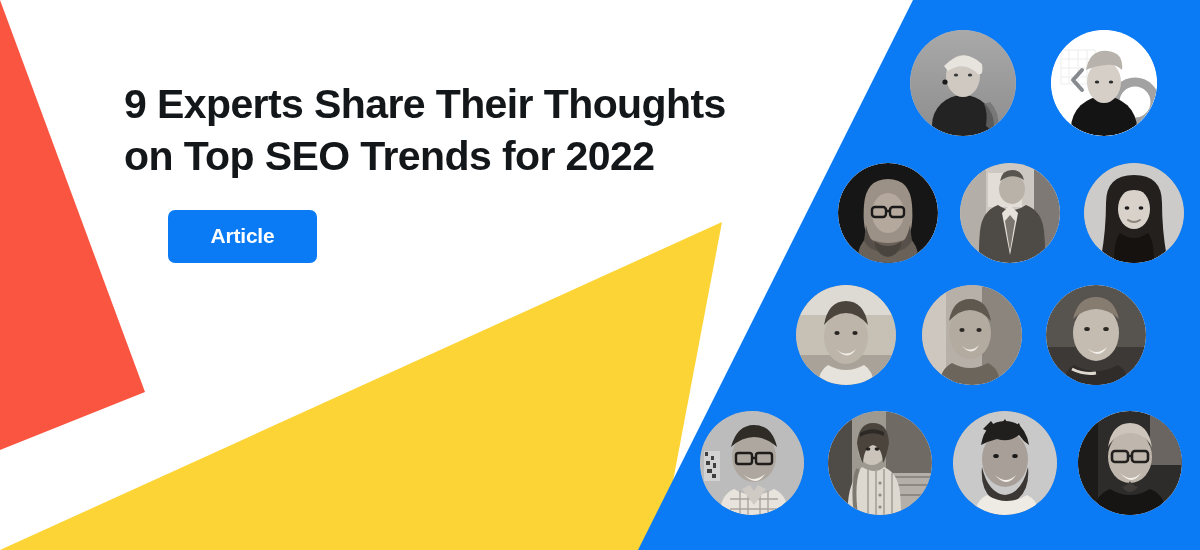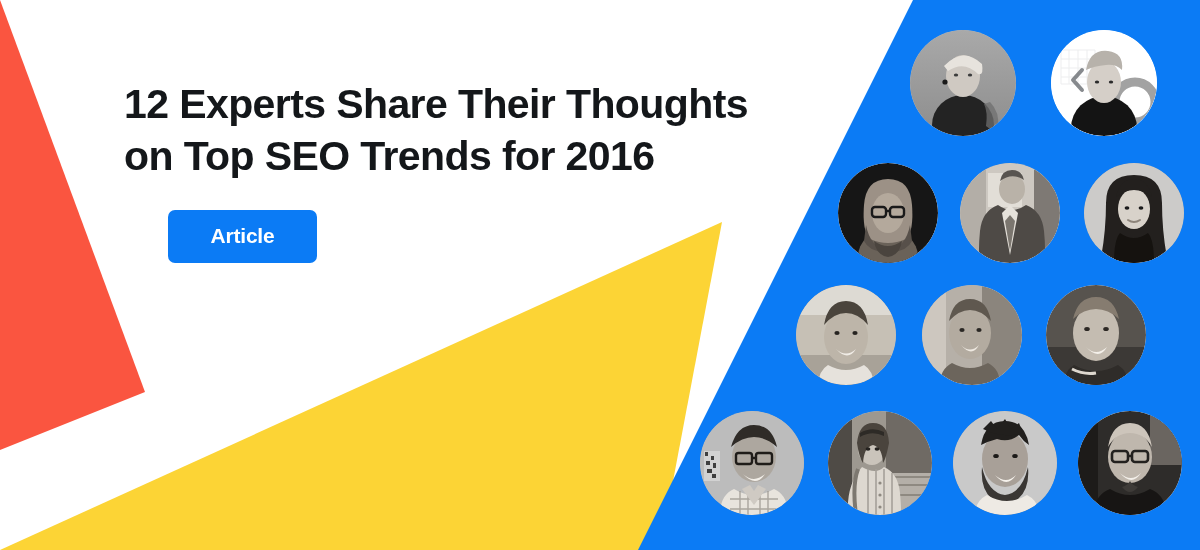--- a/index.html
+++ b/index.html
@@ -102,22 +102,22 @@
 
   <svg class="shape-layer" viewBox="0 0 1200 550" preserveAspectRatio="none" aria-hidden="true">
     <rect x="0" y="0" width="1200" height="550" fill="#ffffff"></rect>
     <polygon points="0,0 0,450 145,392" fill="#FA5540"></polygon>
     <polygon points="722,222 0,550 660,550" fill="#FCD435"></polygon>
     <polygon points="913,0 1200,0 1200,550 638,550" fill="#0B7BF5"></polygon>
   </svg>
 
   <div class="content">
     <h1 class="headline">
-      <span class="line">12 Experts Share Their Thoughts</span>
-      <span class="line">on Top SEO Trends for 2016</span>
+      <span class="line">9 Experts Share Their Thoughts</span>
+      <span class="line">on Top SEO Trends for 2022</span>
     </h1>
     <div class="cta-wrap">
       <button class="cta" type="button" style="background: rgb(11, 123, 245); color: rgb(255, 255, 255);">Article</button>
     </div>
   </div>
 
   <div class="avatar-cluster">
 
     <div class="avatar" style="left:910px; top:30px; width:106px; height:106px;">
       <div class="photo">

